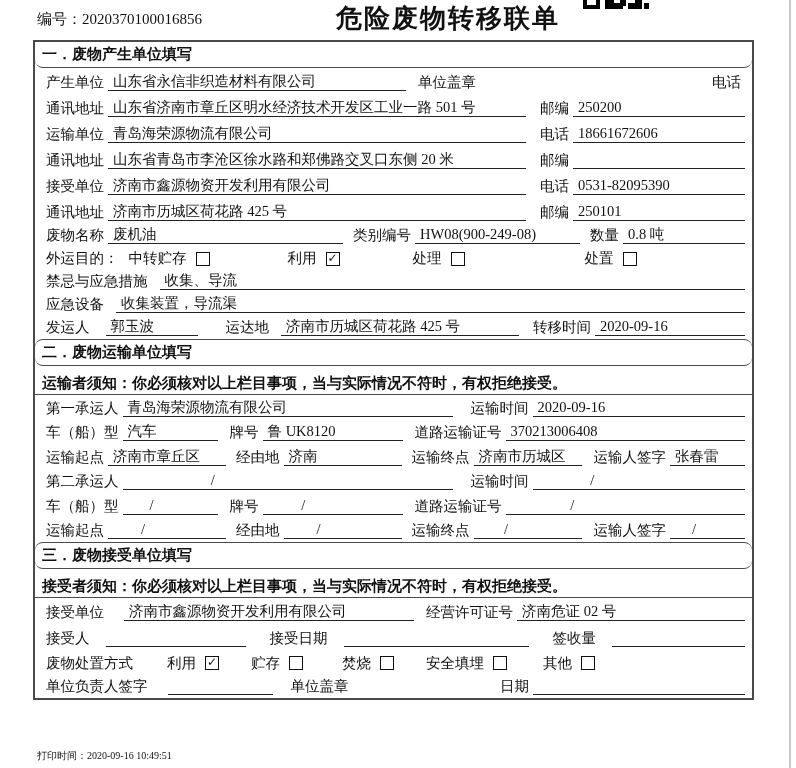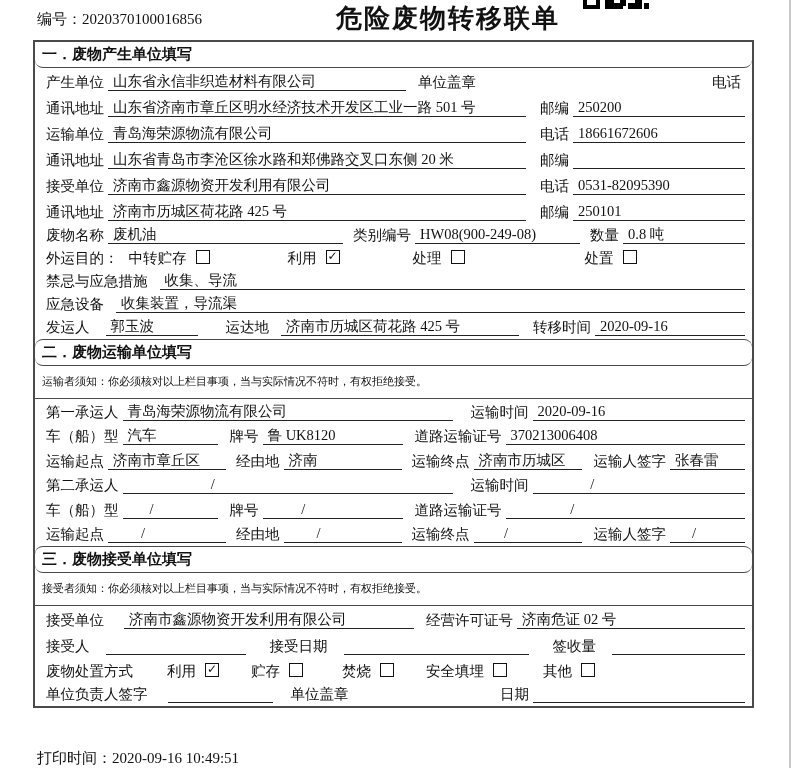--- a/index.html
+++ b/index.html
@@ -10,35 +10,35 @@
   }
   .header { position:relative; height:38px; }
   .doc-number { position:absolute; left:37px; top:10px; font-size:15px; white-space:nowrap; }
   .page-title { position:absolute; left:336px; top:1px; font-size:26px; font-weight:bold; letter-spacing:2px; white-space:nowrap; }
   .qr { position:absolute; left:583px; top:0; }
   .page-edge { position:absolute; left:789px; top:0; width:2px; height:768px; background:#c9c9c9; }
 
   .table { position:absolute; left:33px; top:40px; width:721px; border:2px solid #4a4a4a; background:#fff; box-sizing:border-box; }
   .sec-title { font-weight:bold; font-size:15px; padding:3px 7px 3px; border-top:1.5px solid #4a4a4a; border-bottom:1.5px solid #4a4a4a;border-radius:8px; }
   .table > .sec-title:first-child { border-top:none; }
-  .note { font-size:11px; padding:8px 7px 9px; border-bottom:1.5px solid #4a4a4a; }
+  .note { font-size:15px; padding:8px 7px 1px; border-bottom:1.5px solid #4a4a4a;font-weight:bold; }
 
   .row { display:flex; align-items:flex-end; padding:0 7px 3px 7px; box-sizing:border-box; }
   .h26 { height:26px; } .h24 { height:24.5px; } .h23 { height:23px; }
   .lbl { font-size:14.5px; line-height:17px; white-space:nowrap; padding:0 4px; flex:0 0 auto; }
   .fld { font-size:14.5px; line-height:17px; min-height:17px; border-bottom:1px solid #222;
          padding:0 5px; white-space:nowrap; overflow:hidden; box-sizing:border-box; flex:0 0 auto; }
   .grow { flex:1 1 auto; }
   .sp   { flex:1 1 auto; }
   .slash { text-indent:26%; }
-  .opt { display:flex; align-items:flex-start; font-size:14.5px; line-height:17px; white-space:nowrap; flex:0 0 auto; }
+  .opt { display:flex; align-items:center; font-size:14.5px; line-height:17px; white-space:nowrap; flex:0 0 auto; }
   .opt .txt { padding-right:2px; }
   .cb { display:inline-block; width:12px; height:12px; border:1.5px solid #111; margin-left:7px;
         font-size:12px; line-height:11px; text-align:center; font-family:"DejaVu Sans",sans-serif; }
-  .footer { position:absolute; left:37px; top:749px; font-size:15px; white-space:nowrap; }
+  .footer { position:absolute; left:37px; top:749px; font-size:10px; white-space:nowrap; }
   .ml6{margin-left:6px}.ml8{margin-left:8px}.ml10{margin-left:10px}.ml12{margin-left:12px}
   .ml14{margin-left:14px}.ml16{margin-left:16px}.ml20{margin-left:20px}.ml24{margin-left:24px}.ml30{margin-left:30px}.ml32{margin-left:32px}
   .ml36{margin-left:36px}.ml39{margin-left:39px}.ml73{margin-left:73px}
   .ml78{margin-left:78px}.ml120{margin-left:120px}
 </style>
 </head>
 <body>
 
 <div class="header">
   <div class="doc-number">

